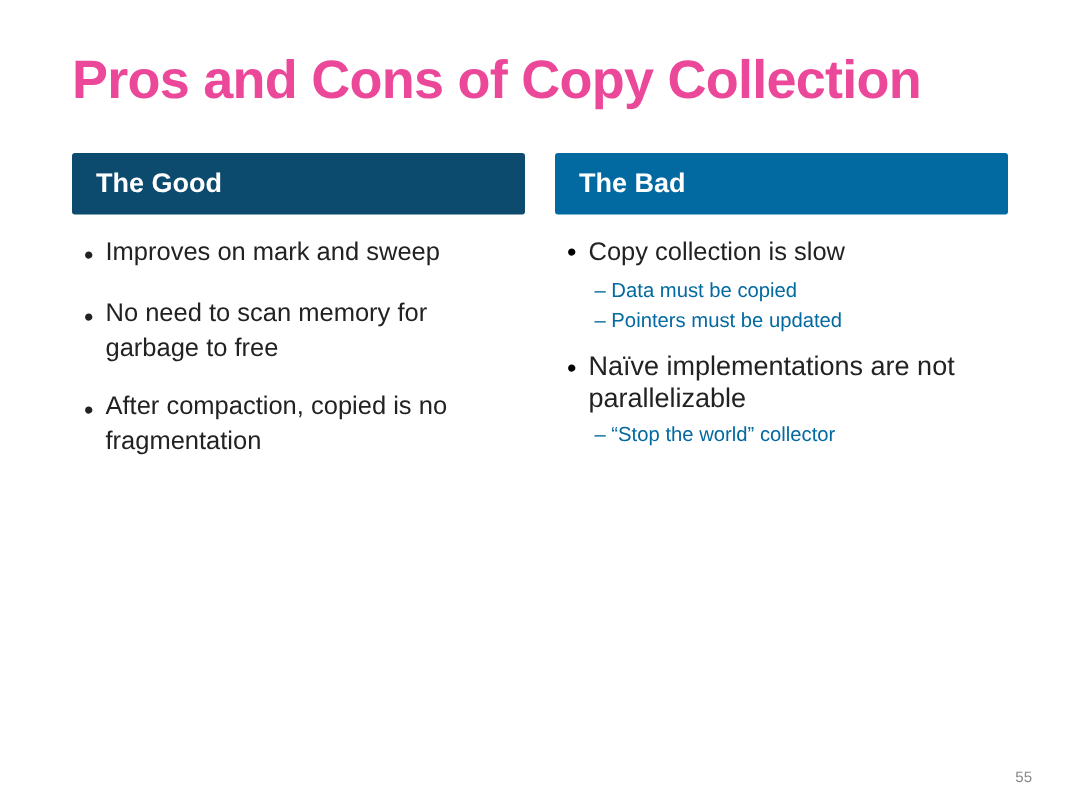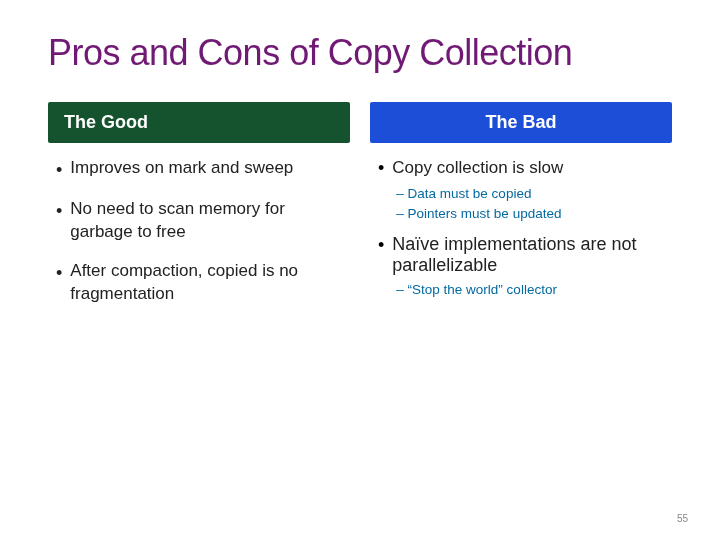--- a/index.html
+++ b/index.html
@@ -15,22 +15,22 @@
 
     .slide {
       width: 720px;
       height: 540px;
       padding: 32px 48px 32px 48px;
       position: relative;
     }
 
     .title {
       font-size: 36px;
-      font-weight: 400;
-      color: #701a75;
+      font-weight: 700;
+      color: #ec4899;
       margin-bottom: 28px;
       letter-spacing: -0.5px;
     }
 
     .columns {
       display: flex;
       gap: 20px;
       width: 100%;
     }
 
@@ -41,26 +41,25 @@
     .col-header {
       padding: 10px 16px;
       font-size: 18px;
       font-weight: 600;
       color: #ffffff;
       margin-bottom: 14px;
       border-radius: 2px;
     }
 
     .col-header-good {
-      background-color: #14532d;
+      background-color: #0c4a6e;
     }
 
     .col-header-bad {
-      background-color: #1d4ed8;
-      text-align: center;
+      background-color: #0369a1;
     }
 
     .col-content {
       padding: 0 8px;
     }
 
     .bullet-item {
       display: flex;
       align-items: flex-start;
       margin-bottom: 16px;

